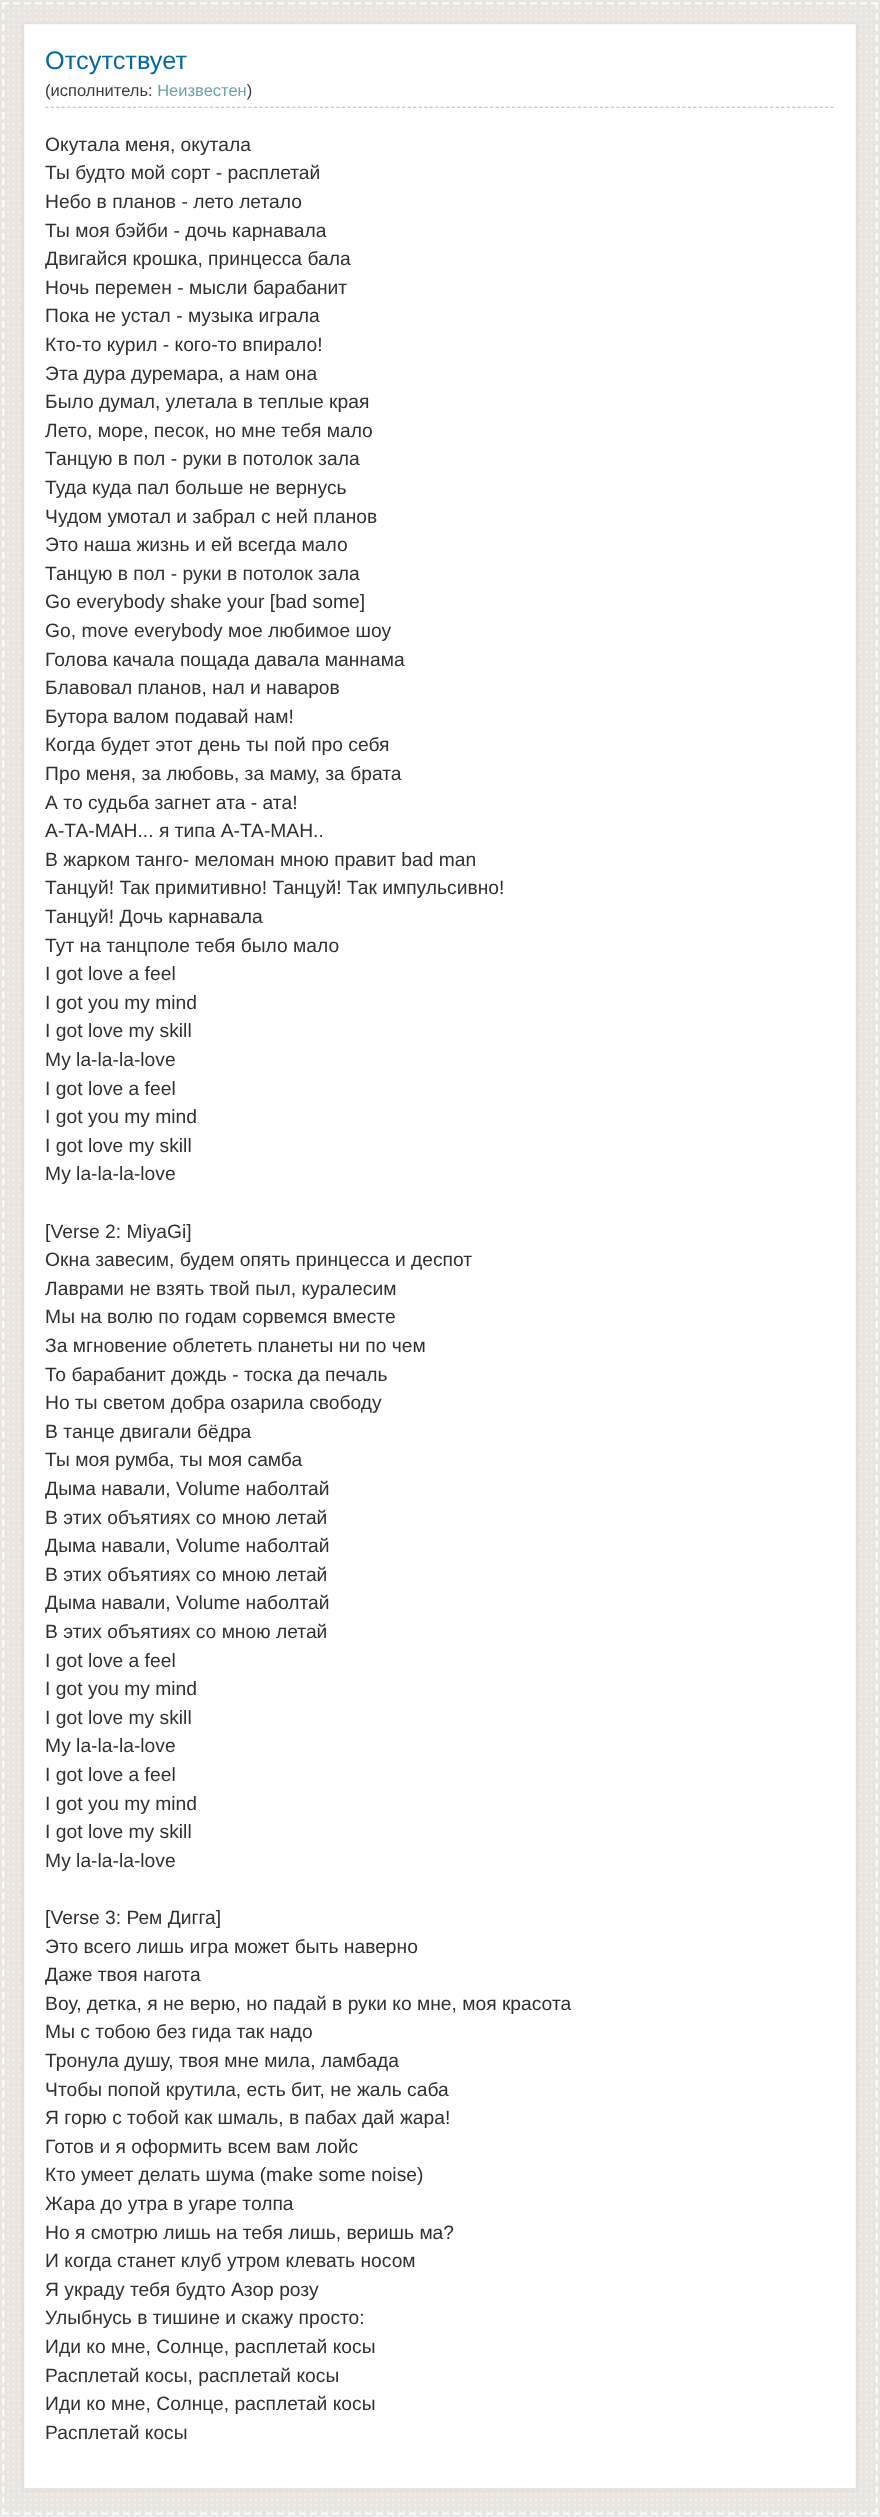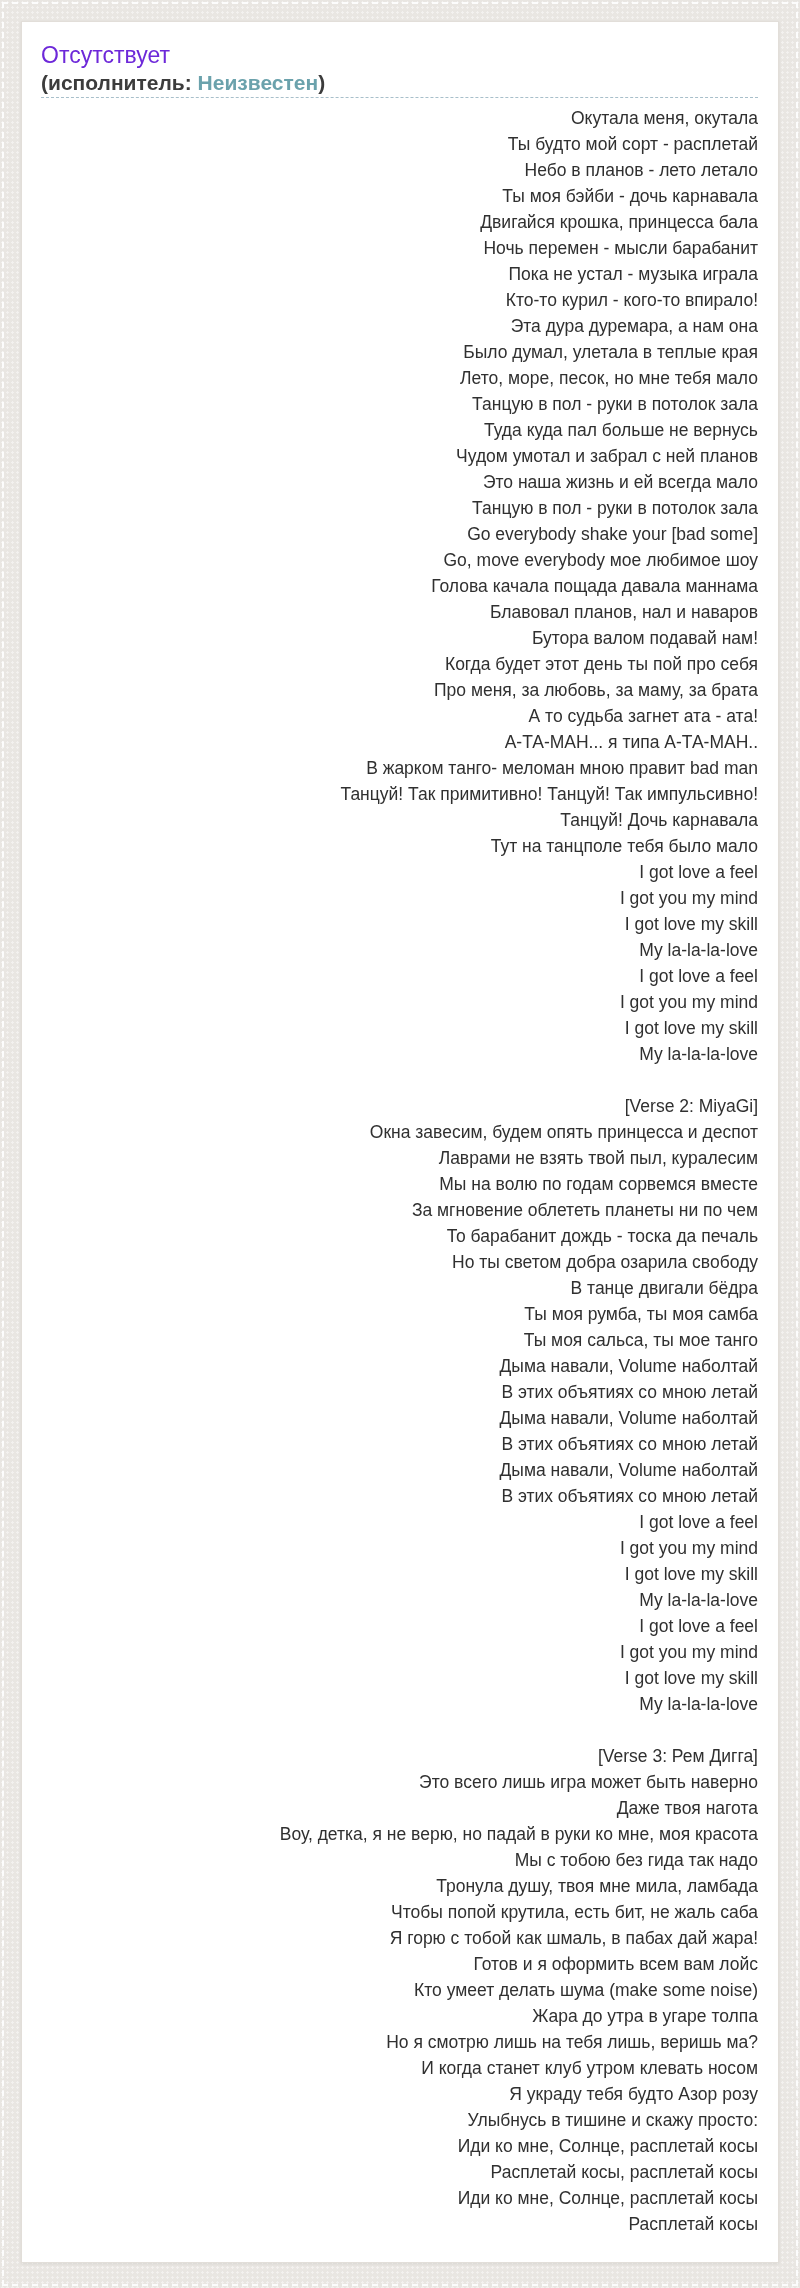--- a/index.html
+++ b/index.html
@@ -29,44 +29,42 @@
     background: #ffffff;
     border: 1px solid #e2ded9;
     box-shadow: 0 1px 3px rgba(0,0,0,0.07);
     padding: 21px 20px 0 19px;
   }
   .song-title {
     margin: 0;
     font-size: 23px;
     line-height: 25px;
     font-weight: 400;
-    color: #6d28d9;
+    color: #0369a1;
   }
   .header-block {
     border-bottom: 1px dashed #a8bfca;
     padding-bottom: 5px;
   }
   .artist-line {
     margin-top: 5px;
-    font-size: 21px;
+    font-size: 15px;
     line-height: 19px;
     color: #3c3c3c;
-    font-weight: bold;
   }
   .artist-link {
     color: #6ba2ac;
     text-decoration: none;
     cursor: pointer;
   }
   .lyrics {
-    margin-top: 7px;
+    margin-top: 20px;
     font-size: 17.5px;
     line-height: 26px;
     color: #303030;
-    text-align: right;
   }
   .lyric-line { min-height: 26px; white-space: pre-wrap; }
 </style>
 </head>
 <body>
 
 <div class="page-frame"></div>
 
 <div class="card">
   <div class="header-block">
@@ -116,21 +114,20 @@
       <div class="lyric-line">&nbsp;</div>
       <div class="lyric-line">[Verse 2: MiyaGi]</div>
       <div class="lyric-line">Окна завесим, будем опять принцесса и деспот</div>
       <div class="lyric-line">Лаврами не взять твой пыл, куралесим</div>
       <div class="lyric-line">Мы на волю по годам сорвемся вместе</div>
       <div class="lyric-line">За мгновение облететь планеты ни по чем</div>
       <div class="lyric-line">То барабанит дождь - тоска да печаль</div>
       <div class="lyric-line">Но ты светом добра озарила свободу</div>
       <div class="lyric-line">В танце двигали бёдра</div>
       <div class="lyric-line">Ты моя румба, ты моя самба</div>
-      <div class="lyric-line">Ты моя сальса, ты мое танго</div>
       <div class="lyric-line">Дыма навали, Volume наболтай</div>
       <div class="lyric-line">В этих объятиях со мною летай</div>
       <div class="lyric-line">Дыма навали, Volume наболтай</div>
       <div class="lyric-line">В этих объятиях со мною летай</div>
       <div class="lyric-line">Дыма навали, Volume наболтай</div>
       <div class="lyric-line">В этих объятиях со мною летай</div>
       <div class="lyric-line">I got love a feel</div>
       <div class="lyric-line">I got you my mind</div>
       <div class="lyric-line">I got love my skill</div>
       <div class="lyric-line">My la-la-la-love</div>

